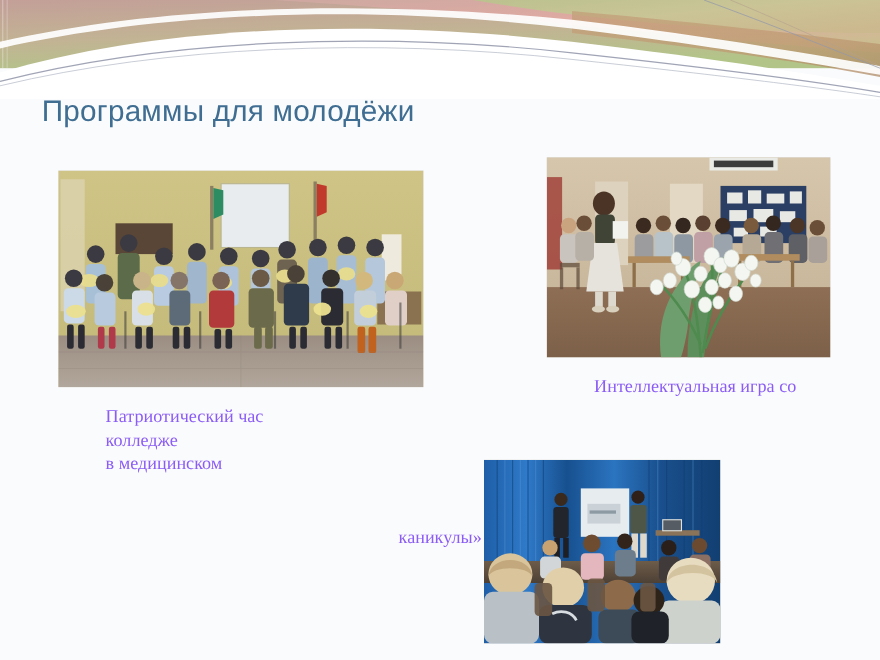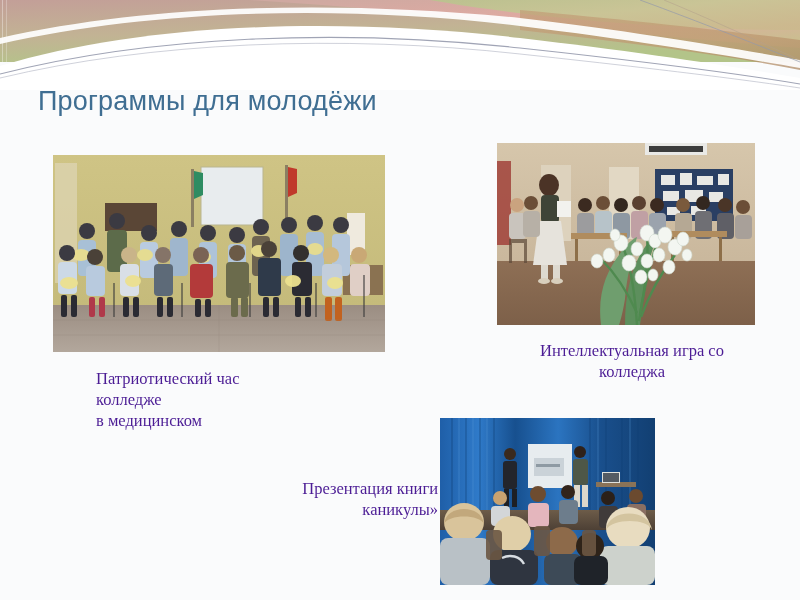--- a/index.html
+++ b/index.html
@@ -60,21 +60,21 @@
   #photo-1 { left: 53px;  top: 155px; width: 332px; height: 197px; }
   #photo-2 { left: 497px; top: 143px; width: 258px; height: 182px; }
   #photo-3 { left: 440px; top: 418px; width: 215px; height: 167px; }
 
   
   .caption {
     position: absolute;
     font-family: "Liberation Serif", serif;
     font-size: 16.5px;
     line-height: 1.28;
-    color: #4c1d95;
+    color: #8b5cf6;
   }
 
   #caption-1 {
     left: 96px;
     top: 368px;
     width: 248px;
     text-align: left;
   }
   #caption-2 {
     left: 496px;
@@ -498,21 +498,19 @@
   </div>
 
   <div class="caption" id="caption-1">
     <div>Патриотический час</div>
     <div>колледже</div>
     <div>в  медицинском</div>
   </div>
 
   <div class="caption" id="caption-2">
     <div>Интеллектуальная игра со</div>
-    <div>колледжа</div>
   </div>
 
   <div class="caption" id="caption-3">
-    <div>Презентация книги</div>
     <div>каникулы»</div>
   </div>
 
 </div>
 
 </body></html>

